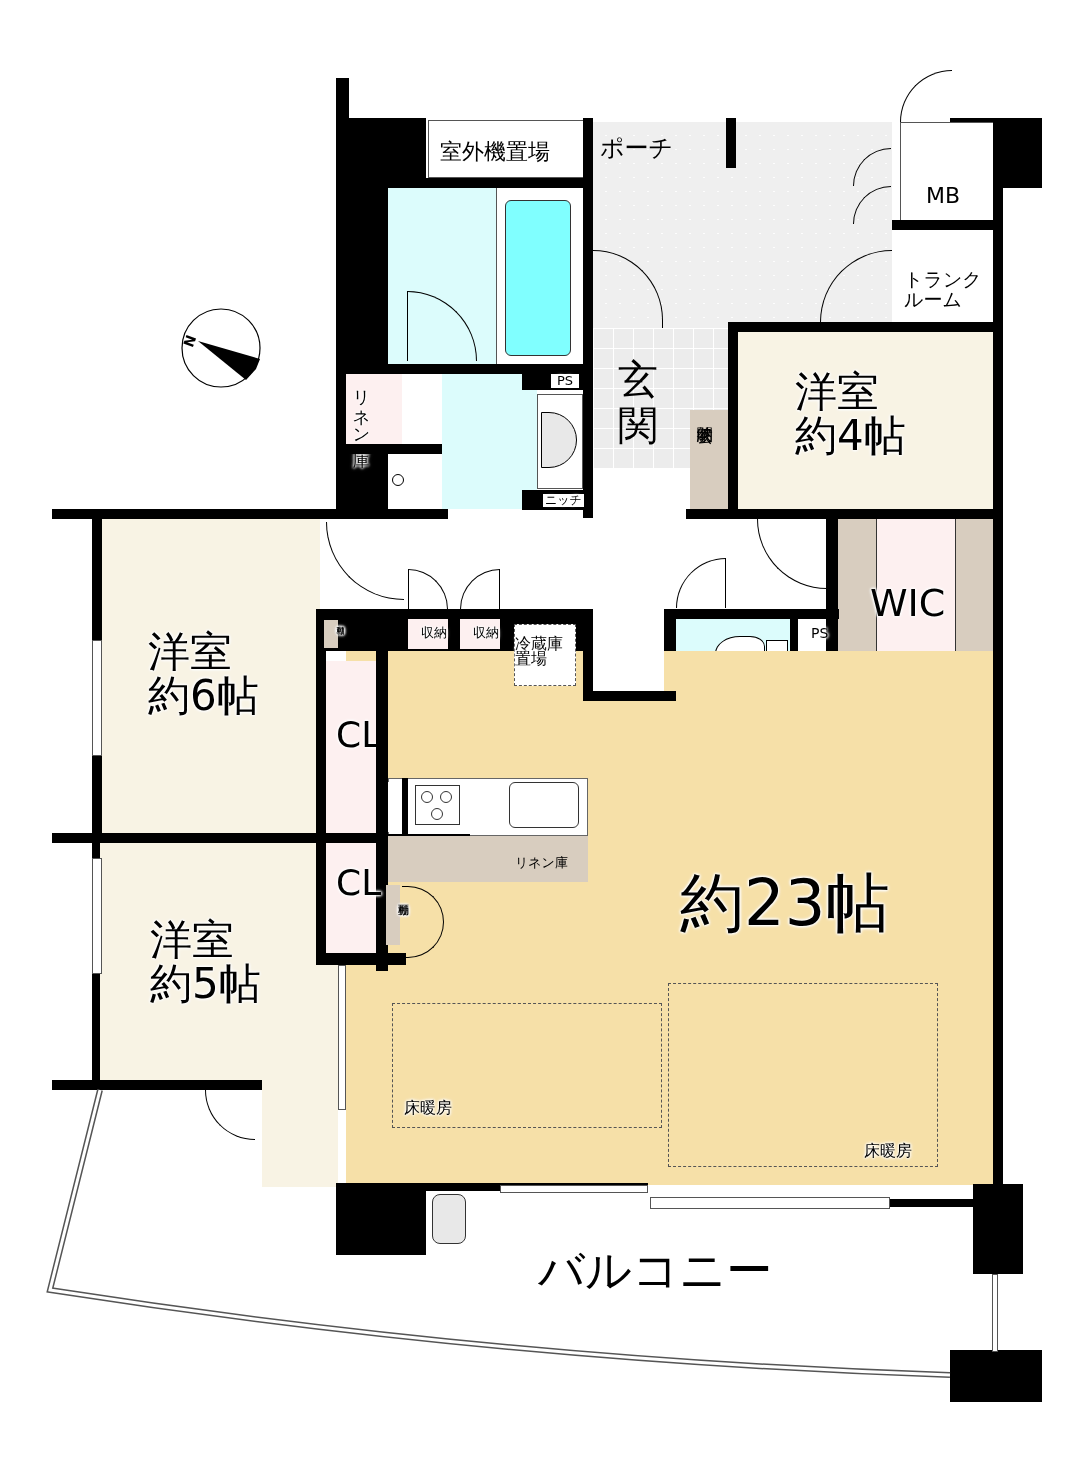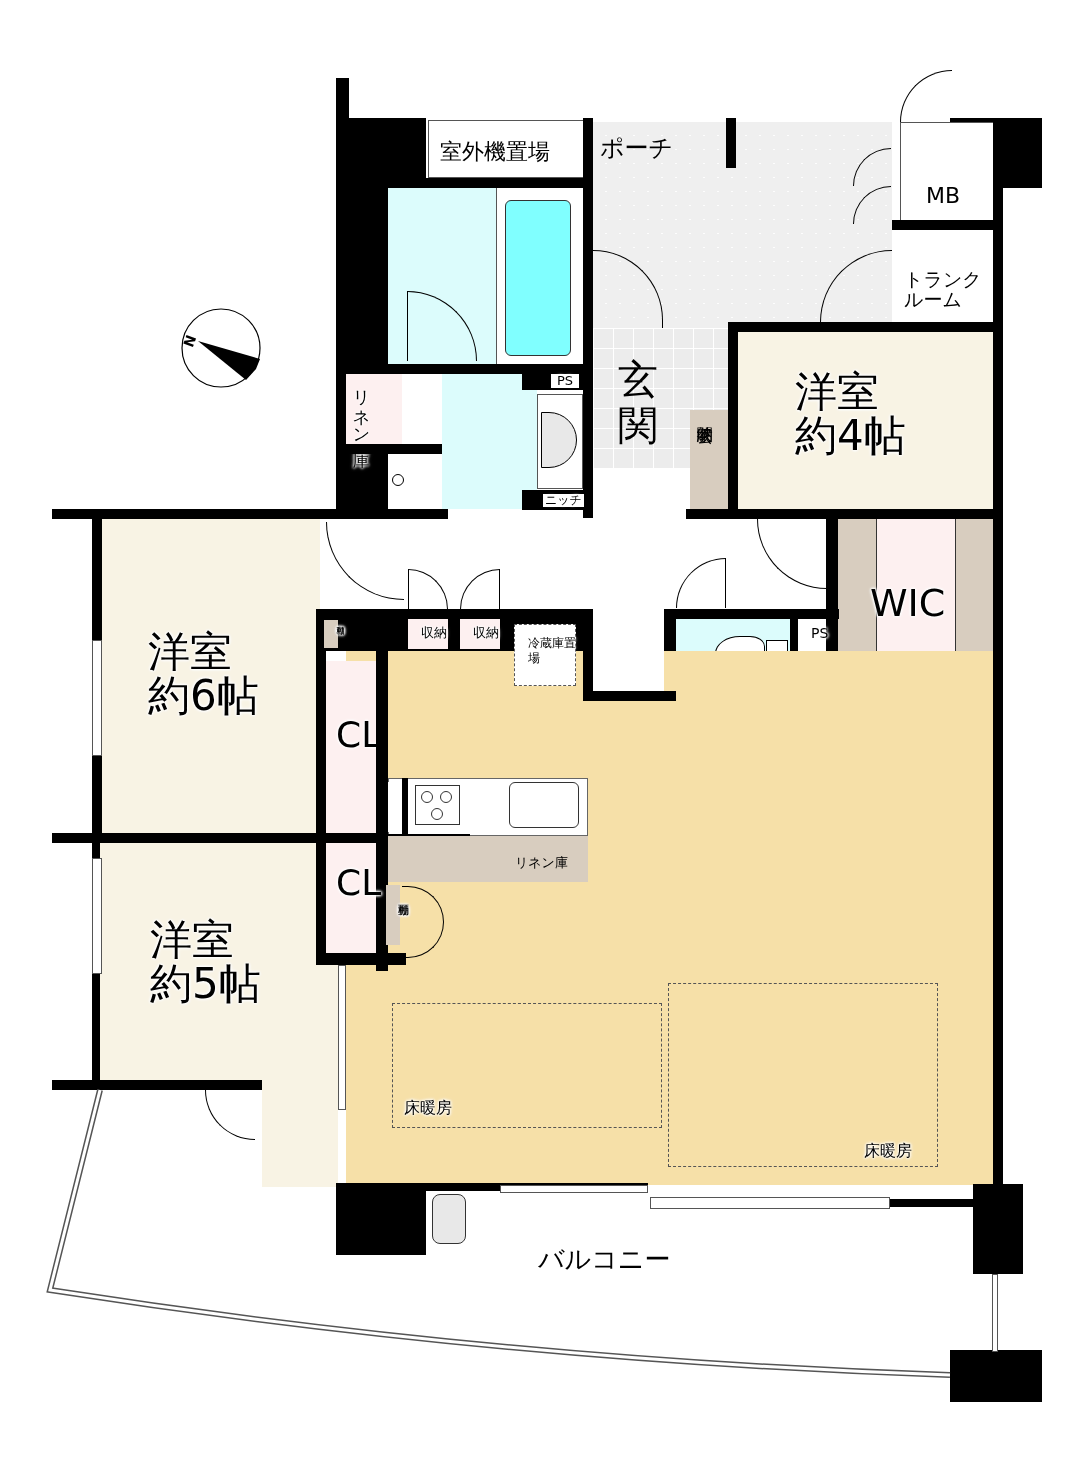--- a/index.html
+++ b/index.html
@@ -152,21 +152,21 @@
 <div class="label tiny vert" style="left:324px;top:620px;font-size:8px;">可動棚</div>
 <div class="door" style="left:408px;top:569px;width:40px;height:40px;border-radius:0 40px 0 0;border-left:1.5px solid #000;border-bottom:none;"></div>
 <div class="door" style="left:460px;top:569px;width:40px;height:40px;border-radius:40px 0 0 0;border-right:1.5px solid #000;border-bottom:none;"></div>
 
 <div class="room ldk" style="left:346px;top:651px;width:647px;height:534px;"></div>
 <div class="room ldk" style="left:588px;top:701px;width:405px;height:10px;"></div>
 <div class="wall" style="left:583px;top:609px;width:10px;height:92px;"></div>
 <div class="wall" style="left:583px;top:691px;width:93px;height:10px;"></div>
 <div class="room" style="left:593px;top:619px;width:71px;height:72px;background:#fff;"></div>
 <div class="dash" style="left:514px;top:624px;width:62px;height:62px;background:#fff;"></div>
-<div class="label tiny" style="left:517px;top:636px;width:58px;white-space:normal;font-size:12px;line-height:15px;"><span>冷蔵庫置場</span></div>
+<div class="label tiny" style="left:504px;top:636px;width:58px;white-space:normal;font-size:16px;line-height:15px;"><span>冷蔵庫置場</span></div>
 
 <div class="wall" style="left:316px;top:651px;width:10px;height:320px;"></div>
 <div class="room pink" style="left:326px;top:661px;width:50px;height:172px;"></div>
 <div class="label big" style="left:336px;top:716px;font-size:36px;width:30px;white-space:normal;line-height:38px;"><span>CL</span></div>
 <div class="wall" style="left:376px;top:651px;width:12px;height:320px;"></div>
 <div class="wall" style="left:52px;top:833px;width:416px;height:10px;"></div>
 <div class="room pink" style="left:326px;top:843px;width:50px;height:110px;"></div>
 <div class="label big" style="left:336px;top:864px;font-size:36px;width:30px;white-space:normal;line-height:38px;"><span>CL</span></div>
 <div class="wall" style="left:316px;top:953px;width:90px;height:12px;"></div>
 <div class="room taupe" style="left:386px;top:885px;width:14px;height:60px;"></div>
@@ -198,29 +198,30 @@
 <div class="wall" style="left:52px;top:1080px;width:210px;height:10px;"></div>
 <div class="win" style="left:338px;top:965px;width:8px;height:145px;"></div>
 <div class="door" style="left:205px;top:1090px;width:50px;height:50px;border-radius:0 0 0 50px;border-top:none;border-right:none;"></div>
 
 <div class="dash" style="left:392px;top:1003px;width:270px;height:125px;"></div>
 <div class="label small" style="left:404px;top:1100px;font-size:16px;">床暖房</div>
 <div class="dash" style="left:668px;top:983px;width:270px;height:184px;"></div>
 <div class="label small" style="left:864px;top:1143px;font-size:16px;">床暖房</div>
 
 <div class="label big" style="left:680px;top:868px;font-size:64px;line-height:70px;">
+    <div>約23帖</div>
   </div>
 
 <div class="wall" style="left:336px;top:1185px;width:90px;height:70px;"></div>
 <div class="wall" style="left:336px;top:1183px;width:312px;height:8px;"></div>
 <div class="win" style="left:500px;top:1185px;width:148px;height:8px;"></div>
 <div class="win" style="left:650px;top:1197px;width:240px;height:12px;"></div>
 <div class="wall" style="left:890px;top:1199px;width:90px;height:8px;"></div>
 <div class="wall" style="left:973px;top:1184px;width:50px;height:90px;"></div>
 <div class="wall" style="left:950px;top:1350px;width:92px;height:52px;"></div>
 <div class="win" style="left:992px;top:1274px;width:6px;height:78px;"></div>
 <div class="abs" style="left:432px;top:1194px;width:34px;height:50px;border:1.5px solid #333;border-radius:8px;background:#e8e8e8;"></div>
 
 <svg class="abs" style="left:0;top:0;" width="1088" height="1460">
   <path d="M100,1090 L50,1290 Q500,1360 950,1375" fill="none" stroke="#555" stroke-width="6"></path>
   <path d="M100,1090 L50,1290 Q500,1360 950,1375" fill="none" stroke="#fff" stroke-width="3"></path>
 </svg>
-<div class="label big" style="left:538px;top:1246px;font-size:26px;">バルコニー</div>
+<div class="label big" style="left:538px;top:1246px;font-size:46px;">バルコニー</div>
 
 </body></html>

